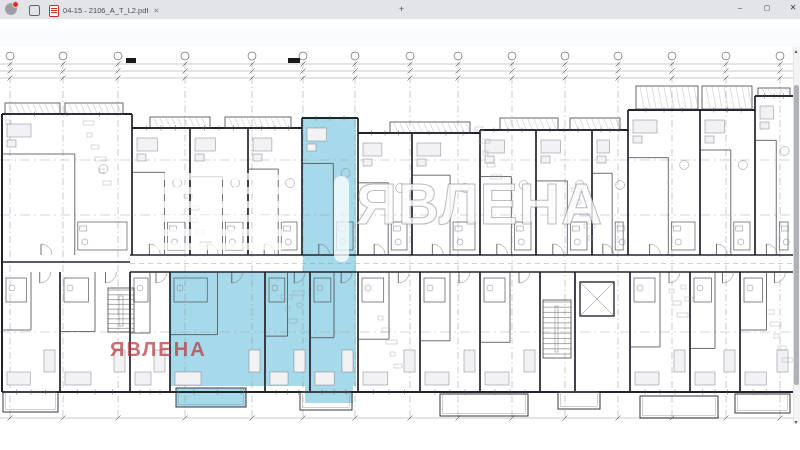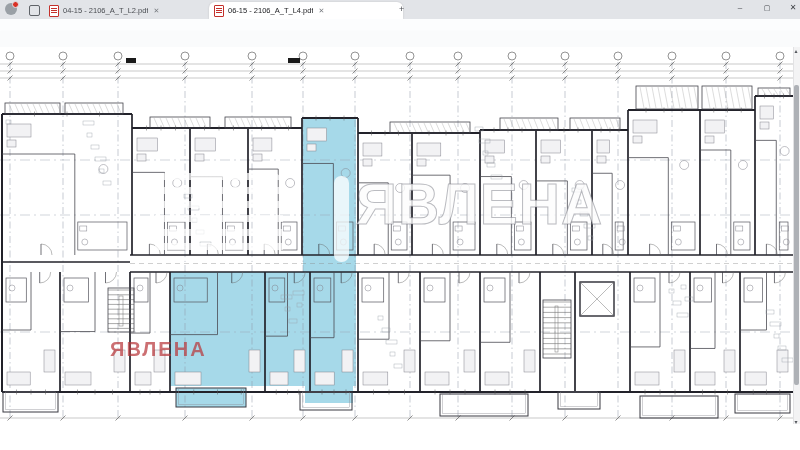--- a/index.html
+++ b/index.html
@@ -63,29 +63,20 @@
   <div class="a tabstrip">
     <div class="profile"></div>
     <div class="wsbtn"></div>
     <div class="a tab" style="left:44px;width:162px;">
       <span class="pdfico">
           <i style="top:2px"></i>
           <i style="top:4px"></i>
           <i style="top:6px"></i>
         </span>
       <span class="lbl">04-15 - 2106_A_T_L2.pdf</span>
-      <span class="closex">✕</span>
-    </div>
-    <div class="a tab active" style="left:209px;width:184px;">
-      <span class="pdfico">
-          <i style="top:2px"></i>
-          <i style="top:4px"></i>
-          <i style="top:6px"></i>
-        </span>
-      <span class="lbl">06-15 - 2106_A_T_L4.pdf</span>
       <span class="closex">✕</span>
     </div>
     <div class="a" style="left:399px;top:4px;font-size:9px;color:#4a4d52;">+</div>
     <div class="a winbtn" style="left:733px;">–</div>
     <div class="a winbtn" style="left:760px;font-size:7px;top:4px;">▢</div>
     <div class="a winbtn" style="left:786px;">✕</div>
   </div>
 
   <div class="a urlrow">
     <span class="a navic" style="left:7px;color:#b6b9bd;">←</span>

